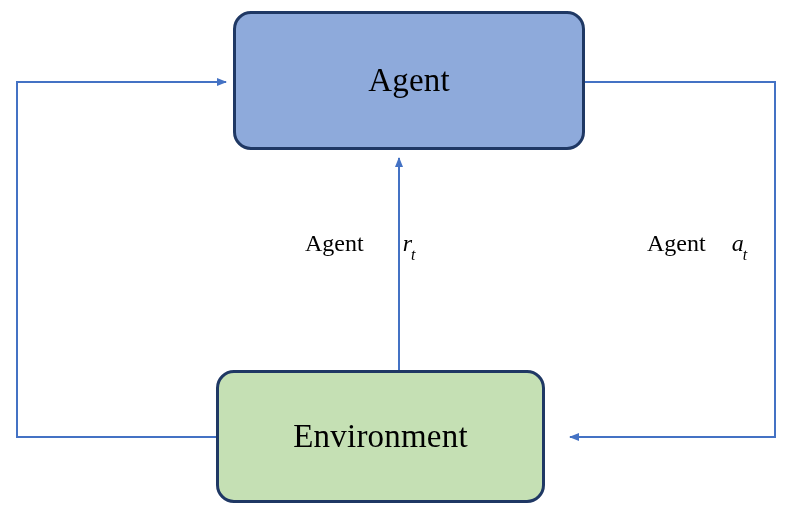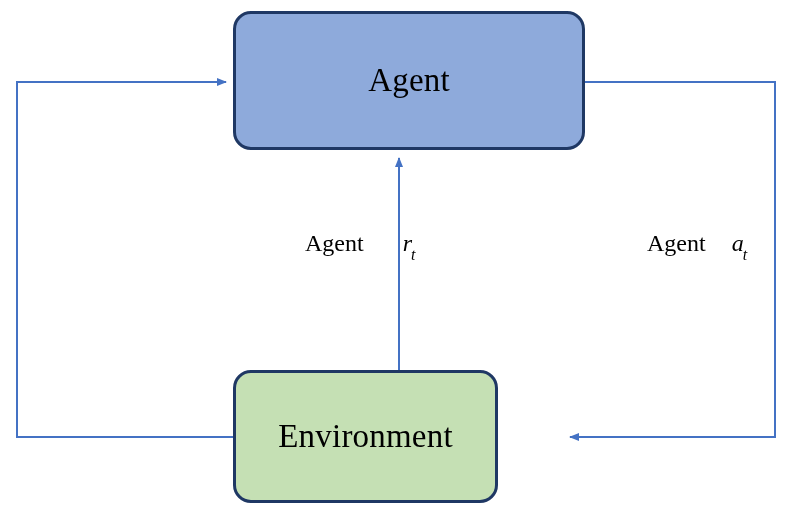--- a/index.html
+++ b/index.html
@@ -39,23 +39,23 @@
     left: 233px;
     top: 11px;
     width: 352px;
     height: 139px;
     background: #8EAADB;
     border-color: #1F3864;
   }
   #agent-node .node-label { font-size: 33px; }
 
   #environment-node {
-    left: 233px;
+    left: 216px;
     top: 370px;
-    width: 265px;
+    width: 329px;
     height: 133px;
     background: #C5E0B4;
     border-color: #1F3864;
   }
   #environment-node .node-label { font-size: 33px; }
 
   
   #arrow-layer {
     position: absolute;
     left: 0;

